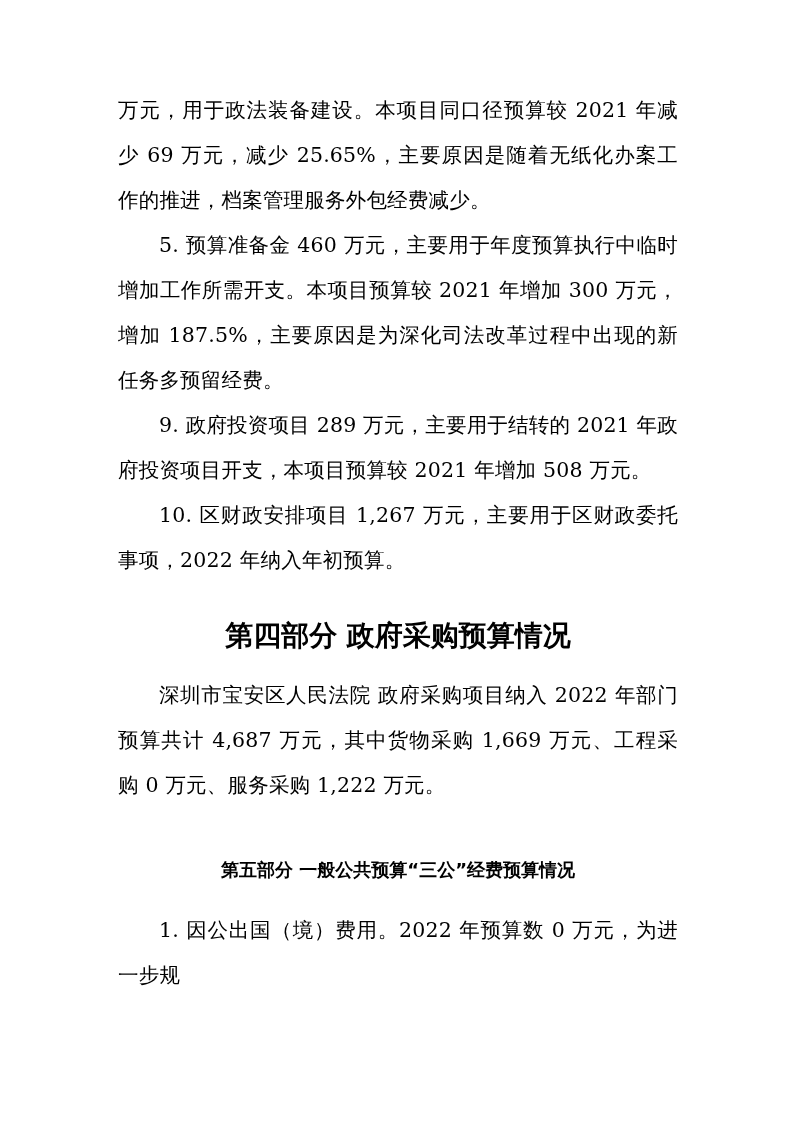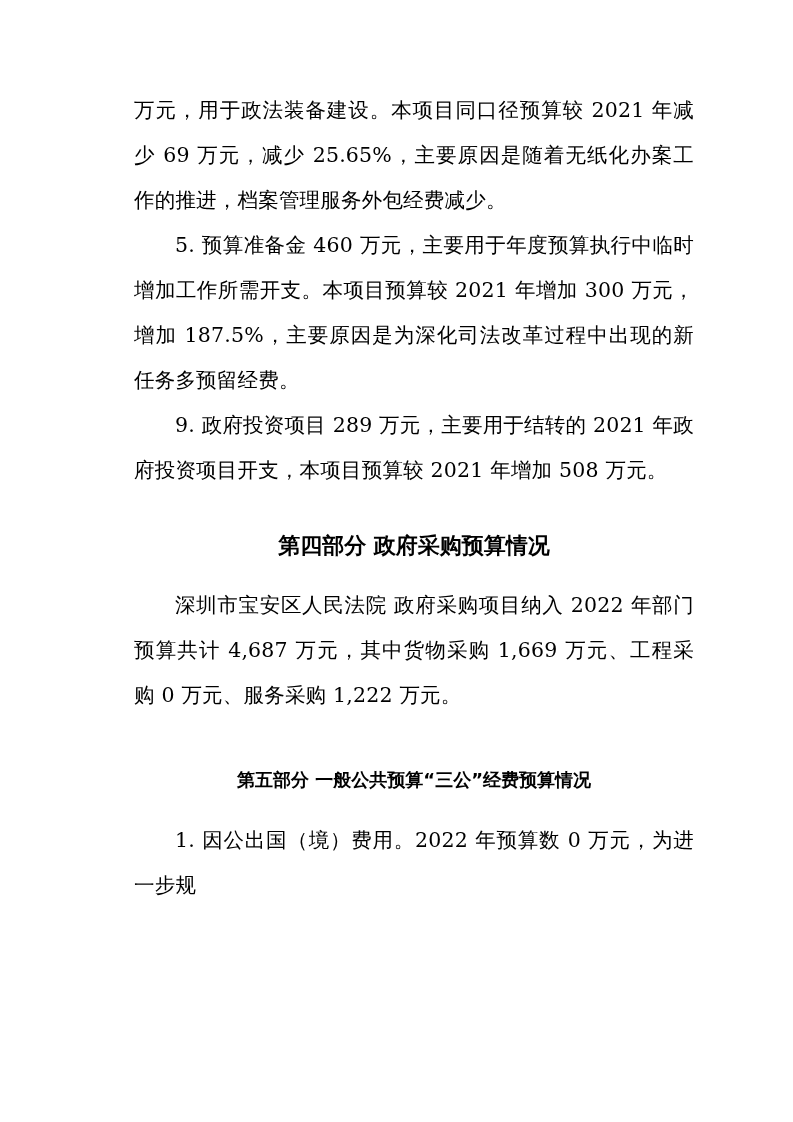--- a/index.html
+++ b/index.html
@@ -15,21 +15,20 @@
     position: relative;
     overflow: hidden;
   }
   .page {
     position: absolute;
     left: 0;
     top: 0;
     width: 666px;
     height: 1122px;
     background: #fff;
-    margin-left: 16px;
   }
   .content {
     position: absolute;
     left: 118px;
     top: 88px;
     width: 560px;
   }
   .para {
     font-size: 20.5px;
     line-height: 45px;
@@ -38,21 +37,21 @@
     letter-spacing: 0.2px;
     margin: 0;
     white-space: pre-wrap;
   }
   .indent {
     text-indent: 41px;
   }
   .heading {
     font-family: "DejaVu Sans", "Liberation Sans", sans-serif;
     font-weight: bold;
-    font-size: 22px;
+    font-size: 28px;
     line-height: 46px;
     text-align: center;
     margin: 0;
   }
   .gap-sm { height: 14px; }
   .gap-md { height: 30px; }
   .gap-lg { height: 38px; }
   .h5 {
     font-family: "DejaVu Sans", "Liberation Sans", sans-serif;
     font-weight: bold;
@@ -67,20 +66,21 @@
 
 <div class="page">
   <div class="content">
 
     <p class="para">万元，用于政法装备建设。本项目同口径预算较 2021 年减少 69 万元，减少 25.65%，主要原因是随着无纸化办案工作的推进，档案管理服务外包经费减少。</p>
 
     <p class="para indent">5. 预算准备金 460 万元，主要用于年度预算执行中临时增加工作所需开支。本项目预算较 2021 年增加 300 万元，增加 187.5%，主要原因是为深化司法改革过程中出现的新任务多预留经费。</p>
 
     <p class="para indent">9. 政府投资项目 289 万元，主要用于结转的 2021 年政府投资项目开支，本项目预算较 2021 年增加 508 万元。</p>
 
+    <p class="para indent">10. 区财政安排项目 1,267 万元，主要用于区财政委托事项，2022 年纳入年初预算。</p>
 
     <div class="gap-md"></div>
 
     <h2 class="heading">第四部分   政府采购预算情况</h2>
 
     <div class="gap-sm"></div>
 
     <p class="para indent">深圳市宝安区人民法院 政府采购项目纳入 2022 年部门预算共计 4,687 万元，其中货物采购 1,669 万元、工程采购 0 万元、服务采购 1,222 万元。</p>
 
     <div class="gap-lg"></div>

